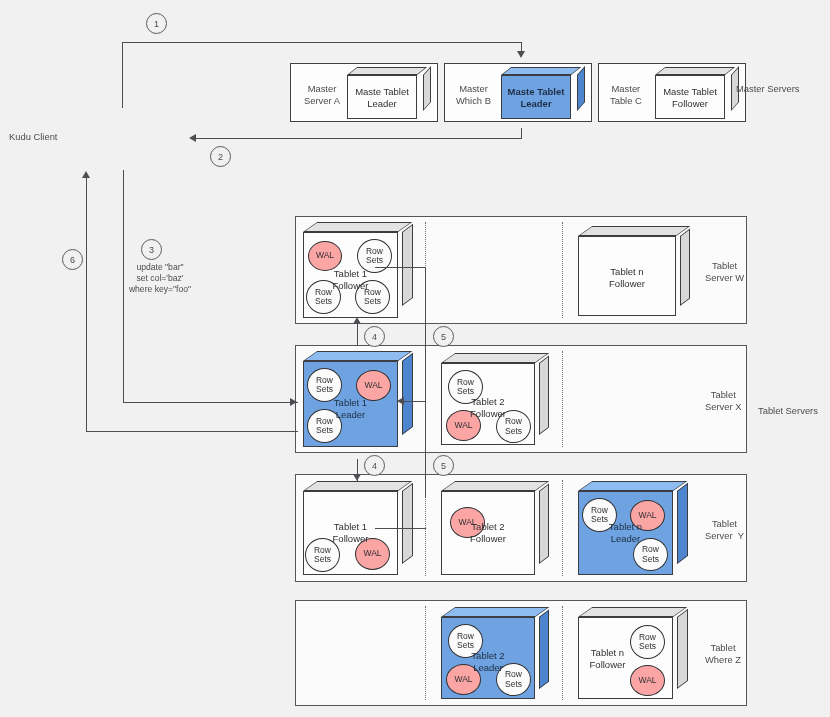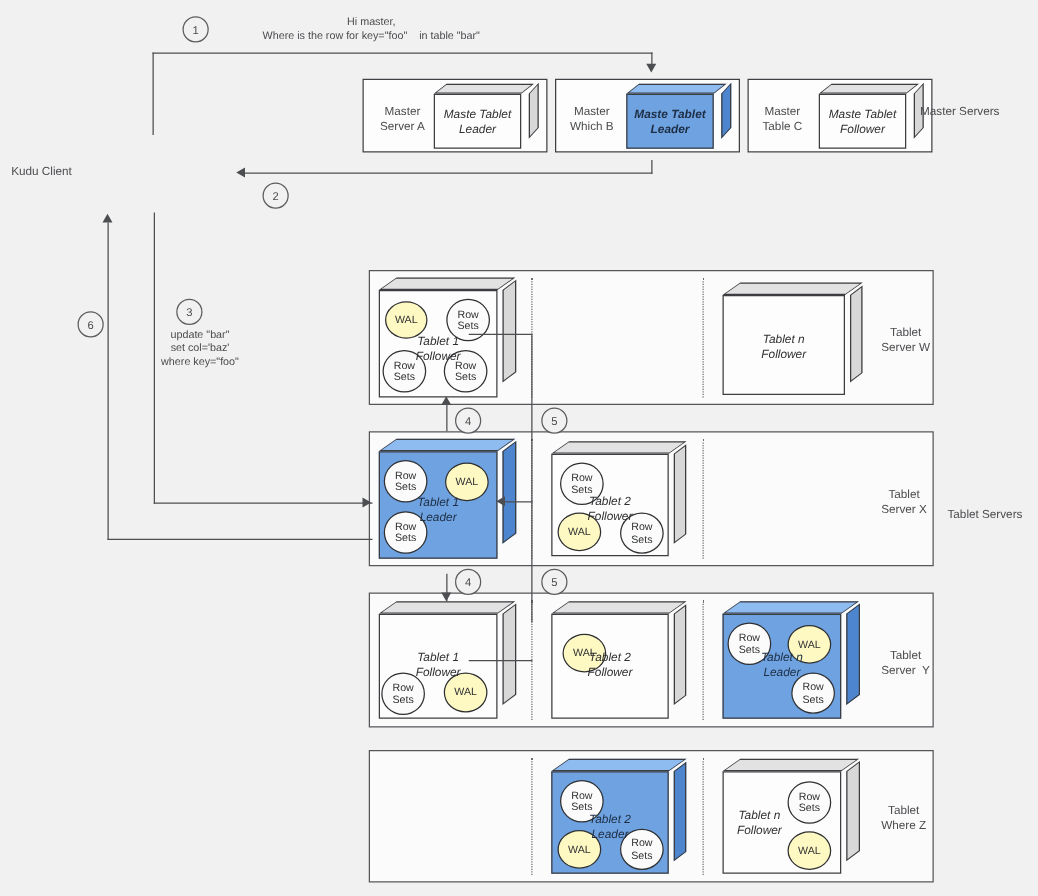--- a/index.html
+++ b/index.html
@@ -51,37 +51,36 @@
 
   .cube .caption {
     position: absolute;
     left: 0; width: 100%;
     text-align: center;
     font-size: 9.5px;
     line-height: 11.5px;
     color: #2f3032;
     z-index: 6;
     pointer-events: none;
-    font-style: italic;
   }
 
   
   .circ {
     position: absolute;
     border-radius: 50%;
     border: 1.3px solid #2f3032;
     background: #fbfbfb;
     display: flex; align-items: center; justify-content: center;
     text-align: center;
     font-size: 8.5px;
     line-height: 9.5px;
     color: #2f3032;
     z-index: 5;
   }
-  .circ.wal { background: #fef9c3; border-color: #2f3032; }
+  .circ.wal { background: #fca5a5; border-color: #2f3032; }
 
   
   .step {
     position: absolute;
     width: 21px; height: 21px; border-radius: 50%;
     border: 1.1px solid #5b5c5f;
     background: #f1f1f1;
     display: flex; align-items: center; justify-content: center;
     font-size: 9px; color: #4a4b4e;
     z-index: 30;
@@ -323,21 +322,20 @@
     <div class="side" style="right:0; top:10px; width:11px; height:72px; transform: skewY(-37deg); transform-origin: top left;"></div>
     <div class="face" style="left:0; top:10px; width:95px; height:82px;"></div>
     <div class="caption" style="top:40px; width:75px; left:-8px;"><span>Tablet n</span><br><span>Follower</span></div>
     <div class="circ" style="left:52px; top:18px; width:35px; height:34px;">Row<br>Sets</div>
     <div class="circ wal" style="left:52px; top:58px; width:35px; height:31px;">WAL</div>
   </div>
 
   <div class="label" style="left:9px; top:131px;">Kudu Client</div>
 
   <div class="step" style="left:146px; top:13px;">1</div>
-  <div class="note" style="left:187px; top:12px; text-align:center; width:220px;"><span>Hi master,</span><br><span>Where is the row for key="foo"    in table "bar"</span></div>
 
   <div class="step" style="left:210px; top:146px;">2</div>
 
   <div class="step" style="left:141px; top:239px;">3</div>
   <div class="note" style="left:124px; top:262px; text-align:center; width:72px;"><span>update "bar"</span><br><span>set col='baz'</span><br><span>where key="foo"</span></div>
 
   <div class="step" style="left:364px; top:326px;">4</div>
   <div class="step" style="left:433px; top:326px;">5</div>
   <div class="step" style="left:364px; top:455px;">4</div>
   <div class="step" style="left:433px; top:455px;">5</div>

